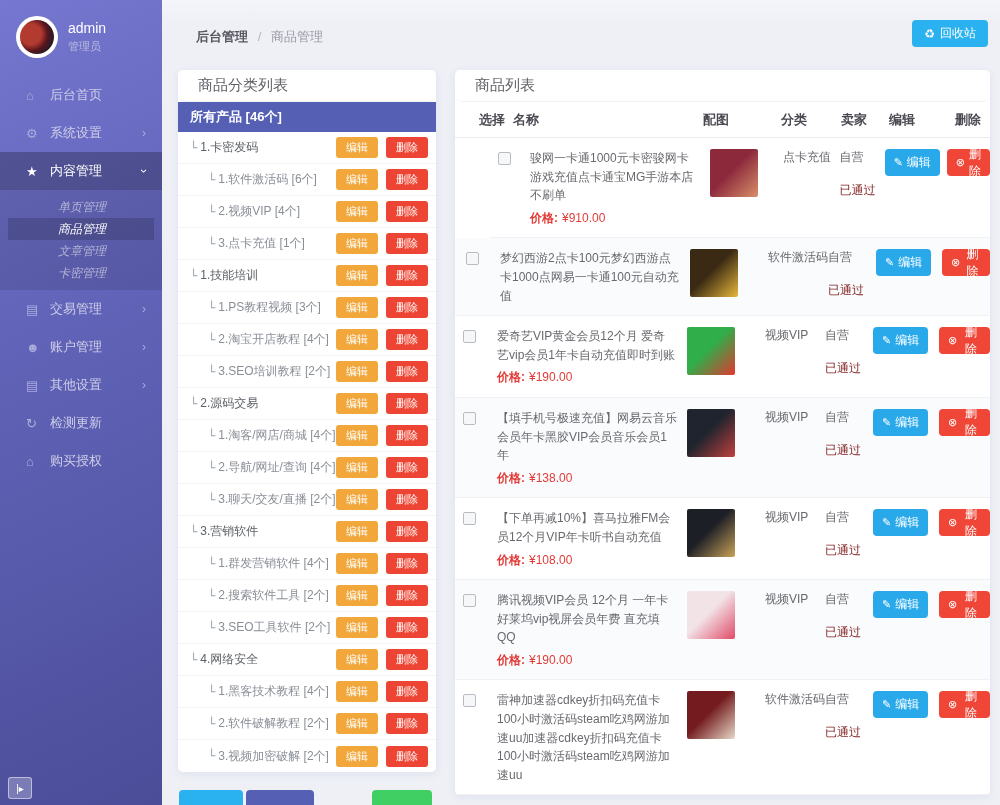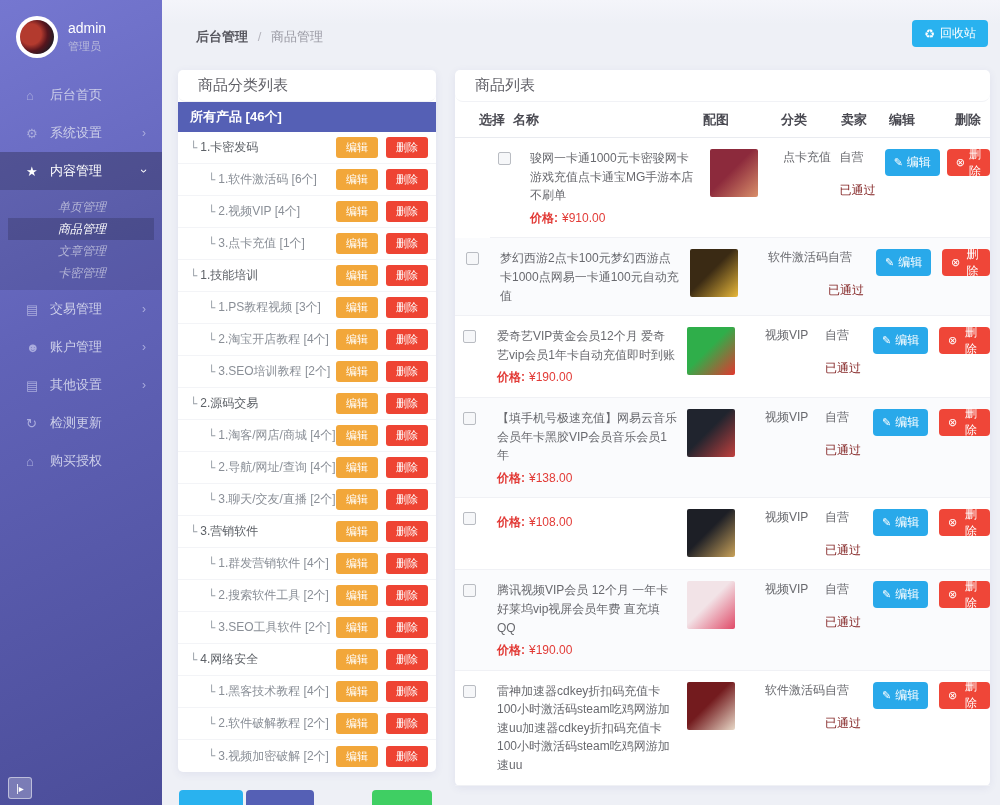--- a/index.html
+++ b/index.html
@@ -444,20 +444,21 @@
         <span class="bicon">⊗</span>
                 <span class="blabel">删除</span>
       </button>
     </div>
   </div>
           <div class="prow" style="min-height: 65px;">
     <div class="c0">
               <div class="chk"></div>
             </div>
     <div class="c1 pname-cell">
+      <span class="nm">【下单再减10%】喜马拉雅FM会员12个月VIP年卡听书自动充值</span>
       <div class="price-line">
         <span class="price-label">价格:</span><span class="price-val">¥108.00</span>
       </div>
     </div>
     <div class="c2">
               <div class="thumb" style="background: linear-gradient(135deg, rgb(29, 31, 38) 0%, rgb(29, 31, 38) 45%, rgb(202, 163, 90) 100%);"></div>
             </div>
     <div class="c3 cat-cell">视频VIP</div>
     <div class="c4">
       <div class="seller">自营</div>

